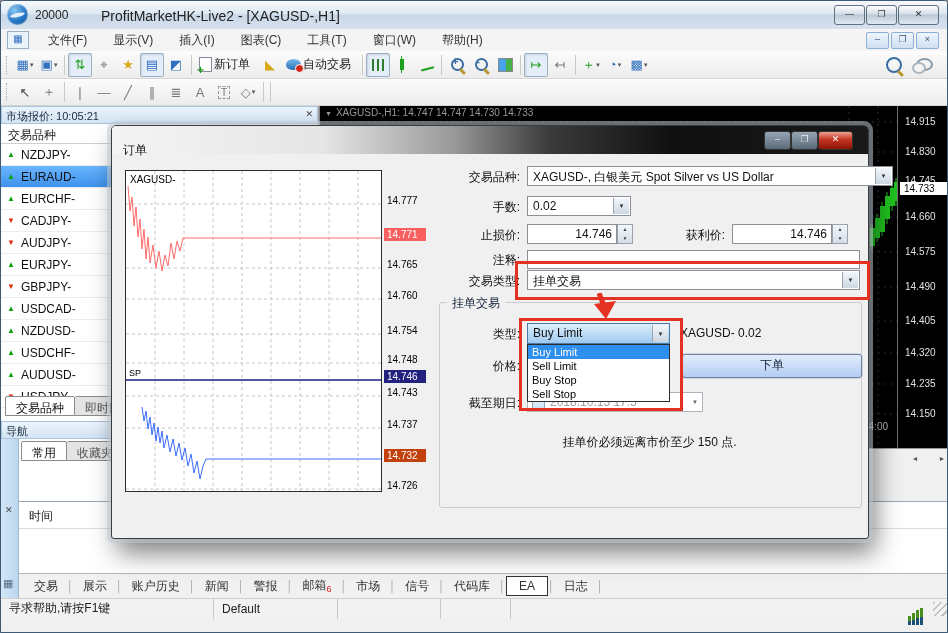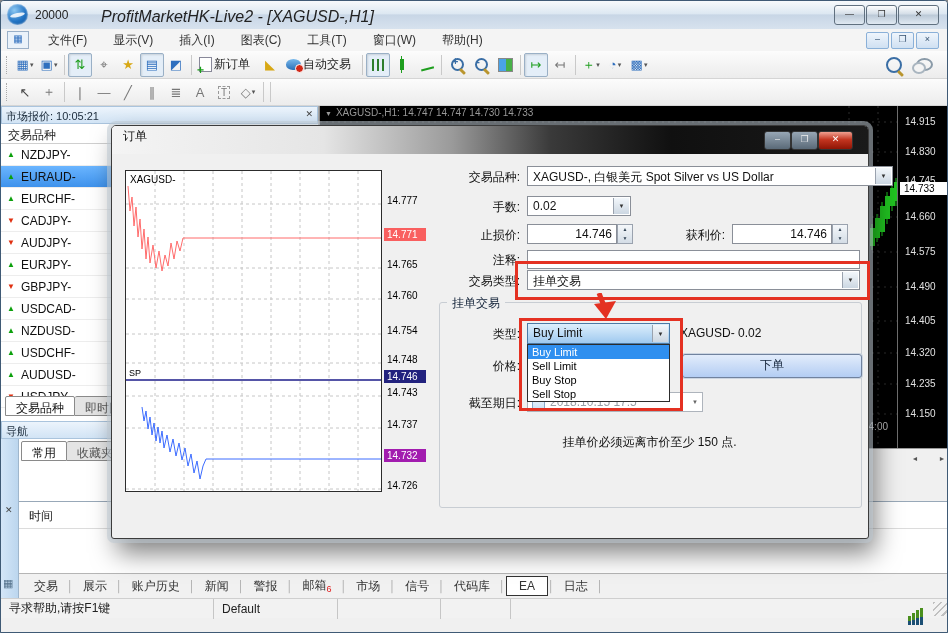--- a/index.html
+++ b/index.html
@@ -6,21 +6,21 @@
   .app{position:relative;width:948px;height:633px;background:#f0f0f0;overflow:hidden;
        font-family:"Liberation Sans",sans-serif;font-size:12px;color:#111;
        border:1px solid #3f5a75;box-sizing:border-box;border-radius:4px 4px 0 0;}
   
   .titlebar{position:absolute;left:0;top:0;width:100%;height:28px;
     background:linear-gradient(#f7fafc,#dde8f2 45%,#c8d6e6 50%,#d7e2ee);border-bottom:1px solid #9fb2c5;}
   .logo{position:absolute;left:6px;top:3px;width:21px;height:21px;border-radius:50%;
     background:radial-gradient(circle at 35% 30%,#8cc8f2,#2274c4 55%,#0c4e94);box-shadow:inset 0 0 2px #fff;}
   .logo::after{content:"";position:absolute;left:3px;top:9px;width:15px;height:4px;background:#fff;border-radius:50%;transform:rotate(-12deg);opacity:.85;}
   .acct{position:absolute;left:34px;top:7px;font-size:12px;color:#222;}
-  .wtitle{position:absolute;left:100px;top:7px;font-size:16px;color:#222;font-style:italic;}
+  .wtitle{position:absolute;left:100px;top:7px;font-size:14px;color:#222;}
   .winbtns{position:absolute;right:8px;top:4px;display:flex;}
   .winbtn{width:29px;height:18px;border:1px solid #60707f;border-radius:3px;margin-left:1px;
     background:linear-gradient(#fdfefe,#d3dde7 45%,#bac8d6 50%,#e0e9f2);
     font-size:9px;line-height:16px;text-align:center;color:#333;}
   .winbtn.close{width:39px;}
   
   .menubar{position:absolute;left:0;top:28px;width:100%;height:22px;background:#f4f4f4;border-bottom:1px solid #d9d9d9;display:flex;align-items:center;}
   .menuicon{width:20px;height:16px;margin:0 6px 0 6px;border:1px solid #9ab0c8;background:#eaf2fa;color:#2f6fbe;
     font-size:10px;text-align:center;line-height:14px;}
   .mitem{padding:2px 13px;color:#333;}
@@ -105,28 +105,28 @@
   .netbars{position:absolute;right:26px;top:9px;display:flex;align-items:flex-end;gap:1px;}
   .netbars b{width:3px;background:linear-gradient(#4a8f1d 55%,#1c4f74 55%);display:block;}
   .gripcorner{position:absolute;right:2px;bottom:2px;width:14px;height:14px;
     background:repeating-linear-gradient(135deg,#c0c0c0 0 2px,transparent 2px 5px);}
   
   .dialog{position:absolute;left:110px;top:124px;width:756px;height:412px;z-index:10;background:#f0f0f0;
     border:1px solid #3c3c3c;border-radius:5px 5px 3px 3px;
     box-shadow:0 0 0 4px rgba(190,200,210,.55),6px 14px 26px rgba(0,0,0,.5);}
   .dtitle{position:absolute;left:0;top:0;right:0;height:28px;border-radius:4px 4px 0 0;
     background:linear-gradient(90deg,#f4f4f4,#e5e5e5 28%,#9a9a9a 45%,#3a3a3a 58%,#101010 74%,#1a1a1a 100%);}
-  .dtitle .txt{position:absolute;left:11px;top:2px;font-size:12px;color:#111;}
+  .dtitle .txt{position:absolute;left:11px;top:16px;font-size:12px;color:#111;}
   .dbtn{position:absolute;top:5px;height:17px;border:1px solid #333;border-radius:3px;font-size:9px;color:#eee;
     text-align:center;line-height:15px;background:linear-gradient(#97a6b4,#5a6a78);}
   .dbtn.min{left:652px;width:25px;} .dbtn.max{left:679px;width:25px;}
   .dbtn.close{left:706px;width:33px;background:linear-gradient(#f0a090,#c33520 45%,#8f1505);color:#fff;}
   .tplot{position:absolute;left:13px;top:44px;width:255px;height:320px;background:#fff;border:1px solid #2c2c2c;}
   .ts{position:absolute;left:272px;width:42px;height:13px;font-size:10px;line-height:13px;color:#000;padding-left:3px;box-sizing:border-box;}
-  .ts.ask{background:#f95f5f;color:#fff;} .ts.sp{background:#22227e;color:#fff;} .ts.bid{background:#a21caf;color:#fff;}
+  .ts.ask{background:#f95f5f;color:#fff;} .ts.sp{background:#22227e;color:#fff;} .ts.bid{background:#c2410c;color:#fff;}
   .dlab{position:absolute;left:288px;width:120px;text-align:right;font-size:12px;color:#111;white-space:nowrap;}
   .dlab2{position:absolute;left:493px;width:120px;text-align:right;font-size:12px;color:#111;white-space:nowrap;}
   .combo{position:absolute;height:20px;background:#fff;border:1px solid #8a8f98;box-sizing:border-box;font-size:12px;
     padding:2px 18px 0 5px;white-space:nowrap;overflow:hidden;}
   .combo .ca{position:absolute;right:1px;top:1px;bottom:1px;width:15px;background:linear-gradient(#f3f7fb,#ccd7e2);
     border-left:1px solid #9aa2ae;font-size:6px;color:#333;display:flex;align-items:center;justify-content:center;}
   .combo.focus{background:linear-gradient(#ddeffc,#9fc9ef);border-color:#4c7aa5;}
   .dinput{position:absolute;height:20px;background:#fff;border:1px solid #8a8f98;box-sizing:border-box;font-size:12px;padding:2px 4px;}
   .num{text-align:right;}
   .spin{position:absolute;width:16px;height:20px;border:1px solid #9aa2ae;box-sizing:border-box;display:flex;flex-direction:column;

